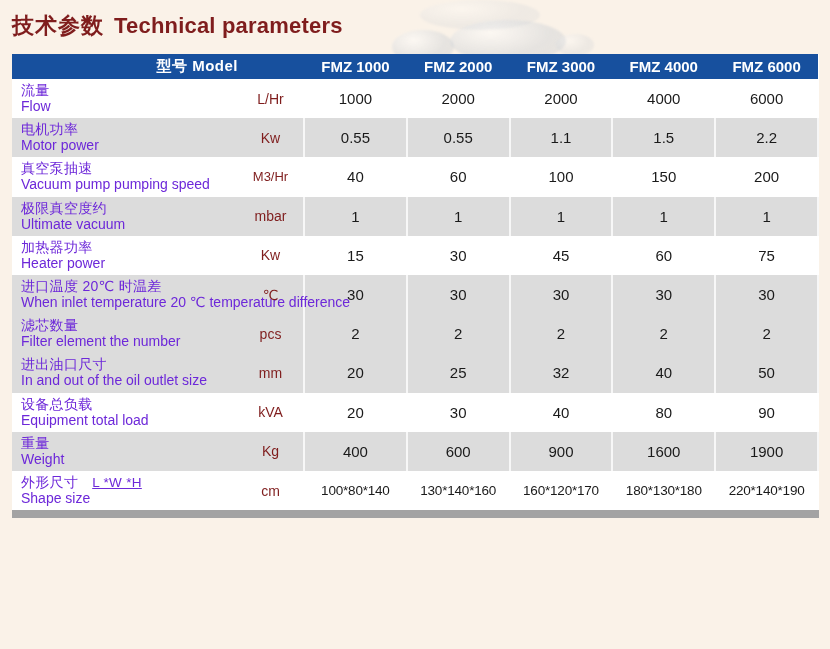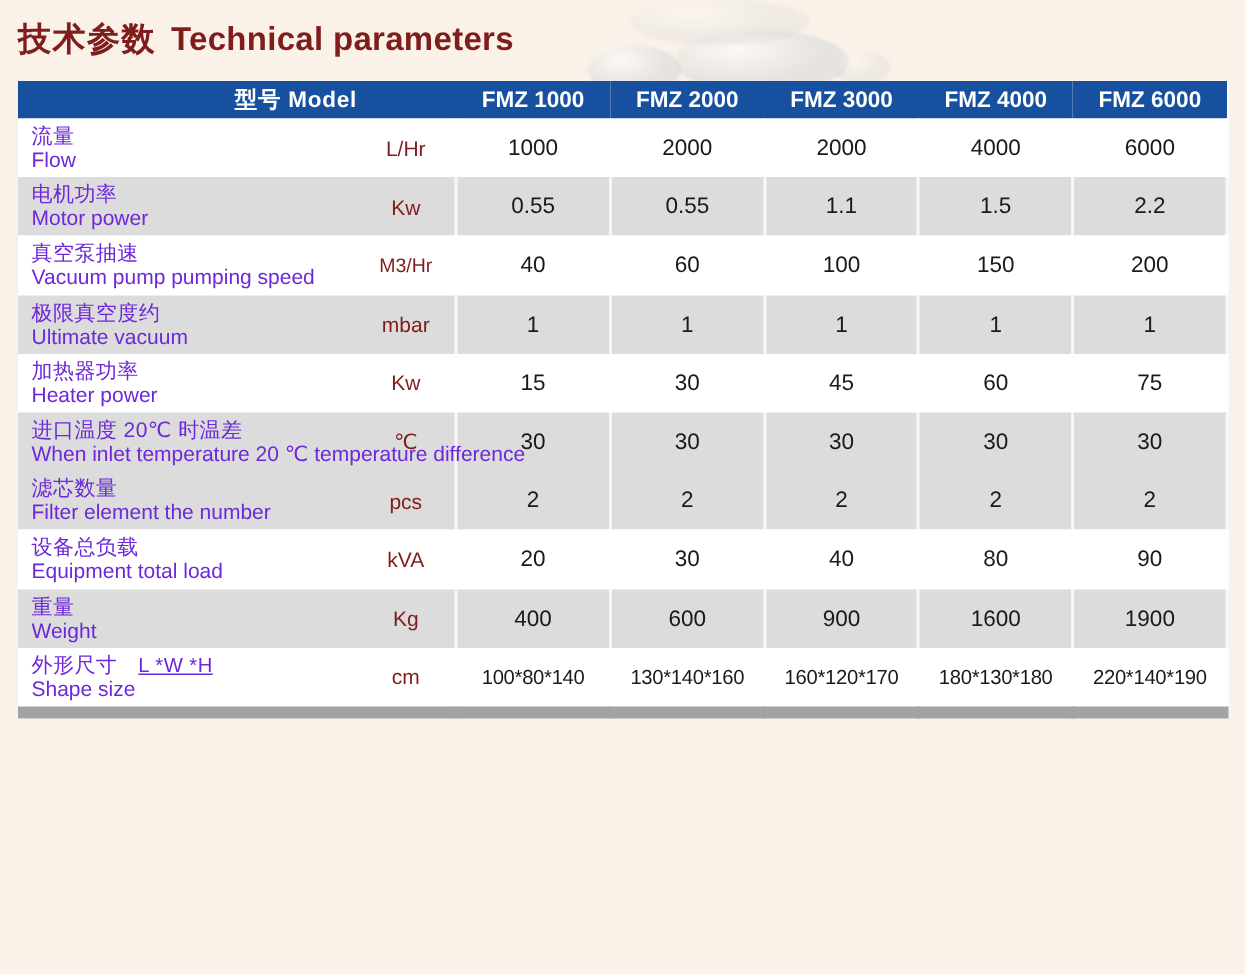--- a/index.html
+++ b/index.html
@@ -238,20 +238,32 @@
           <span class="cn">滤芯数量</span>
           <span class="en">Filter element the number</span>
         </td>
         <td class="unit">pcs</td>
         <td class="val">2</td>
         <td class="val">2</td>
         <td class="val">2</td>
         <td class="val">2</td>
         <td class="val">2</td>
       </tr>
+      <tr class="even">
+        <td class="name">
+          <span class="cn">进出油口尺寸</span>
+          <span class="en">In and out of the oil outlet size</span>
+        </td>
+        <td class="unit">mm</td>
+        <td class="val">20</td>
+        <td class="val">25</td>
+        <td class="val">32</td>
+        <td class="val">40</td>
+        <td class="val">50</td>
+      </tr>
       <tr class="odd">
         <td class="name">
           <span class="cn">设备总负载</span>
           <span class="en">Equipment total load</span>
         </td>
         <td class="unit">kVA</td>
         <td class="val">20</td>
         <td class="val">30</td>
         <td class="val">40</td>
         <td class="val">80</td>

